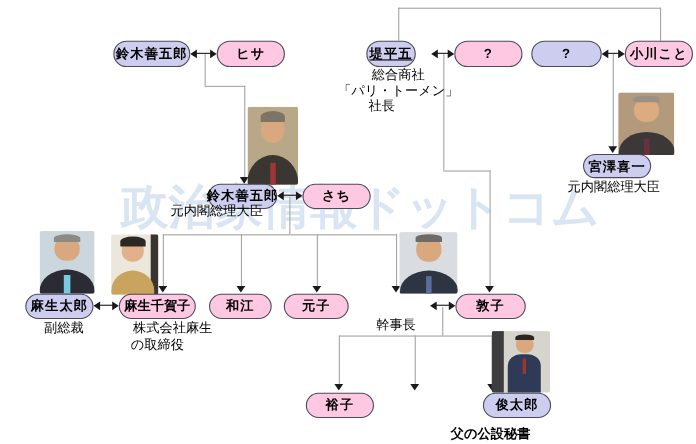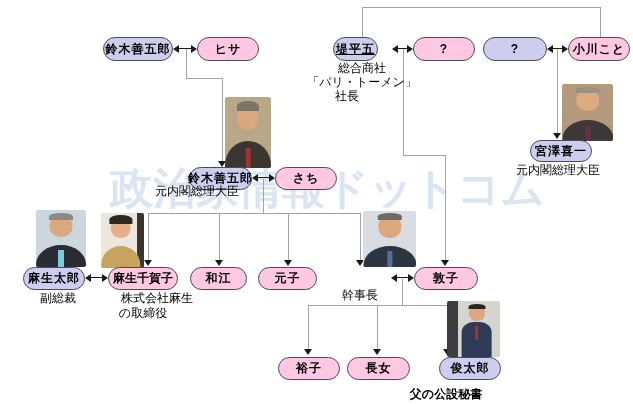--- a/index.html
+++ b/index.html
@@ -161,21 +161,20 @@
   <div class="node lav" style="left:189px;top:167px;width:63px;height:23px;">鈴木善五郎</div>
   <div class="node pink" style="left:275px;top:167px;width:62px;height:23px;">さち</div>
 
   <div class="node lav" style="left:23px;top:267px;width:62px;height:23px;">麻生太郎</div>
   <div class="node pink" style="left:108px;top:267px;width:70px;height:23px;letter-spacing:0;">麻生千賀子</div>
   <div class="node pink" style="left:190px;top:267px;width:57px;height:23px;">和江</div>
   <div class="node pink" style="left:258px;top:267px;width:59px;height:23px;">元子</div>
   <div class="node pink" style="left:414px;top:267px;width:64px;height:23px;">敦子</div>
 
   <div class="node pink" style="left:278px;top:357px;width:62px;height:23px;">裕子</div>
-  <div class="node pink" style="left:347px;top:357px;width:63px;height:23px;">長女</div>
   <div class="node lav" style="left:439px;top:357px;width:62px;height:23px;">俊太郎</div>
 
   <div class="cap" style="left:362px;top:62px;text-align:center;">総合商社</div>
   <div class="cap" style="left:362px;top:76px;">「パリ・トーメン」</div>
   <div class="cap" style="left:347px;top:90px;">社長</div>
   <div class="cap" style="left:558px;top:164px;">元内閣総理大臣</div>
   <div class="cap" style="left:197px;top:185px;">元内閣総理大臣</div>
   <div class="cap" style="left:58px;top:292px;">副総裁</div>
   <div class="cap" style="left:157px;top:292px;">株式会社麻生</div>
   <div class="cap" style="left:143px;top:307px;">の取締役</div>

